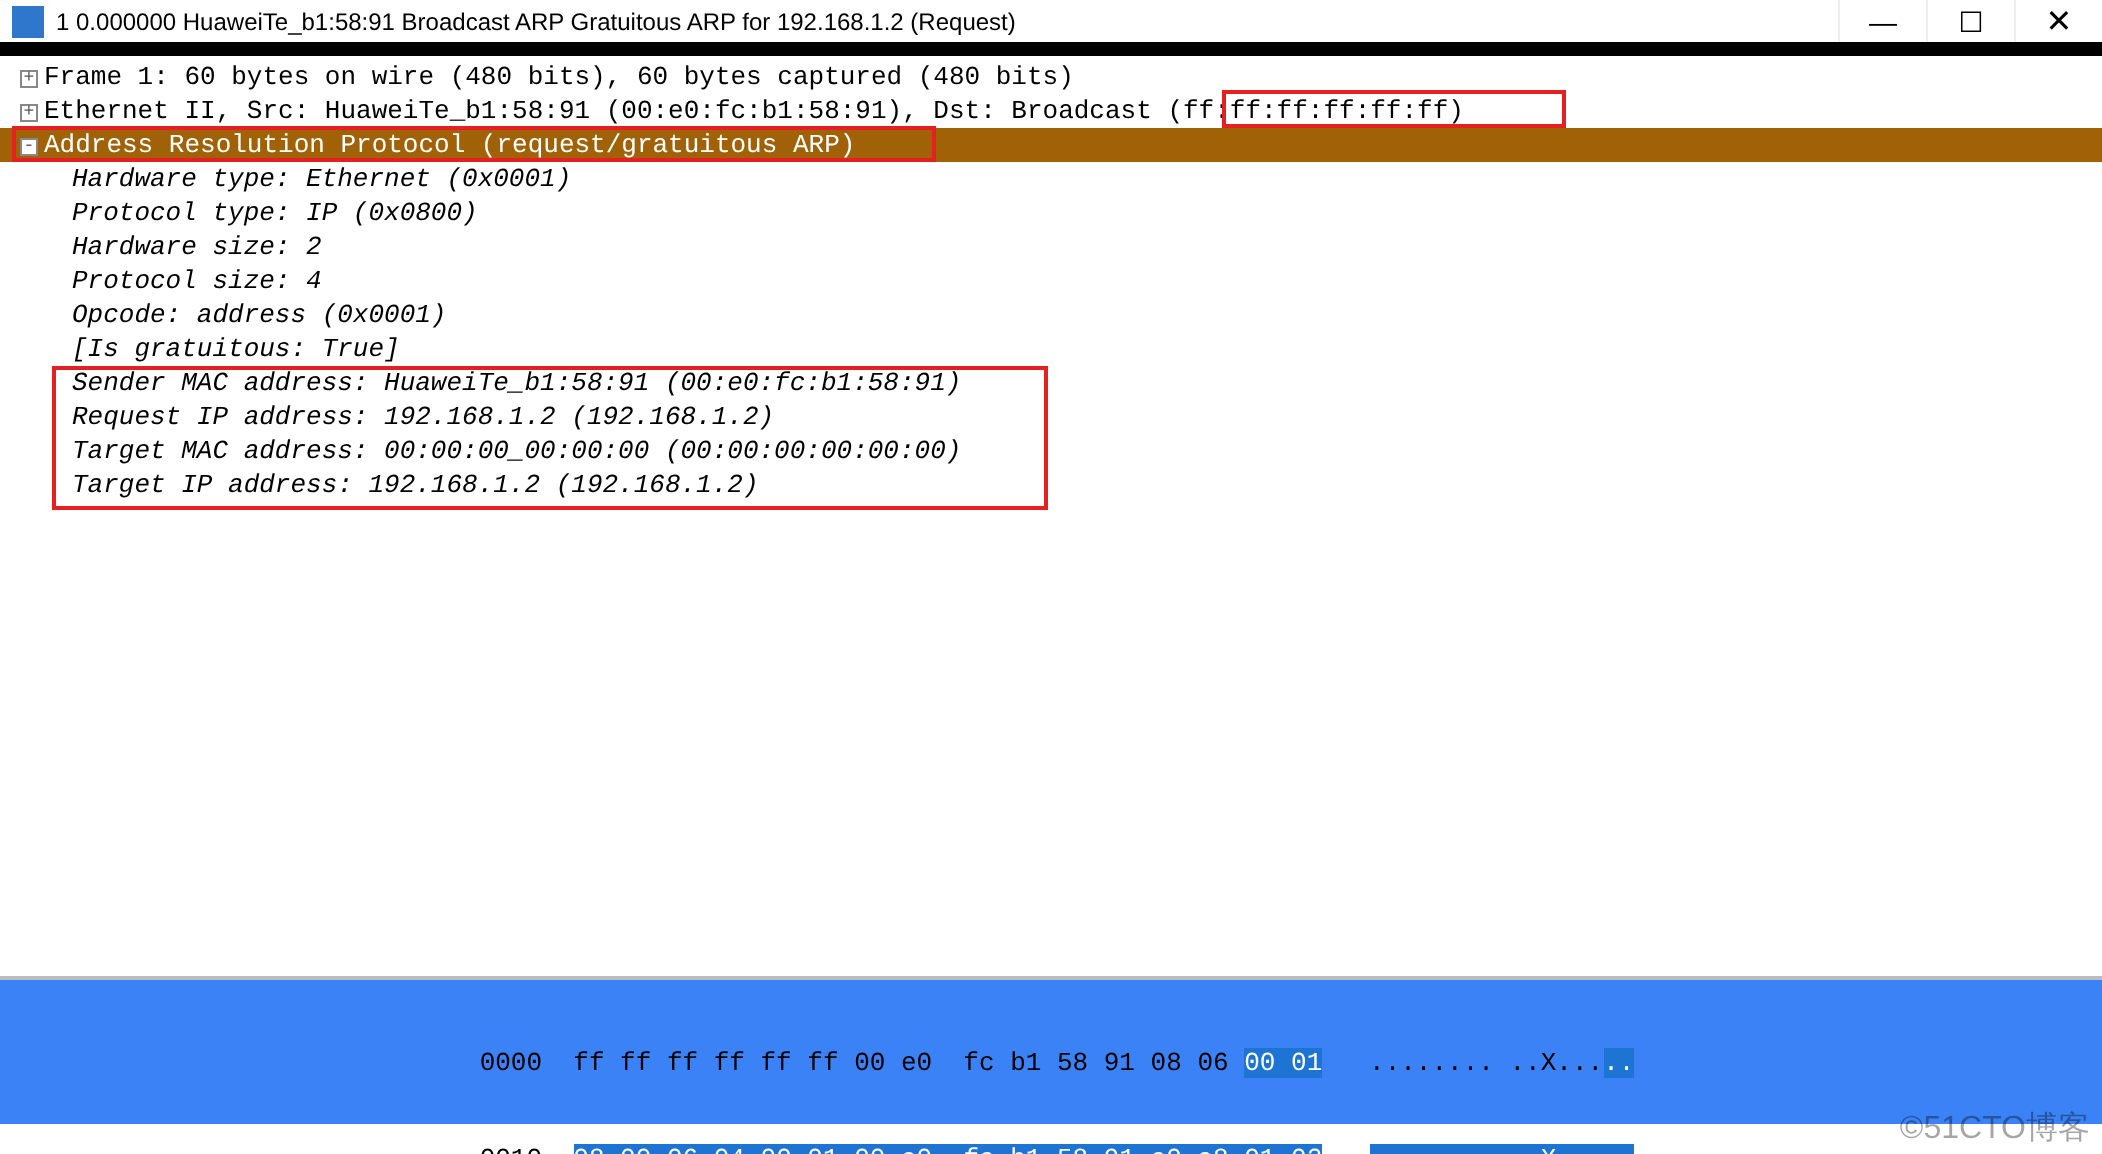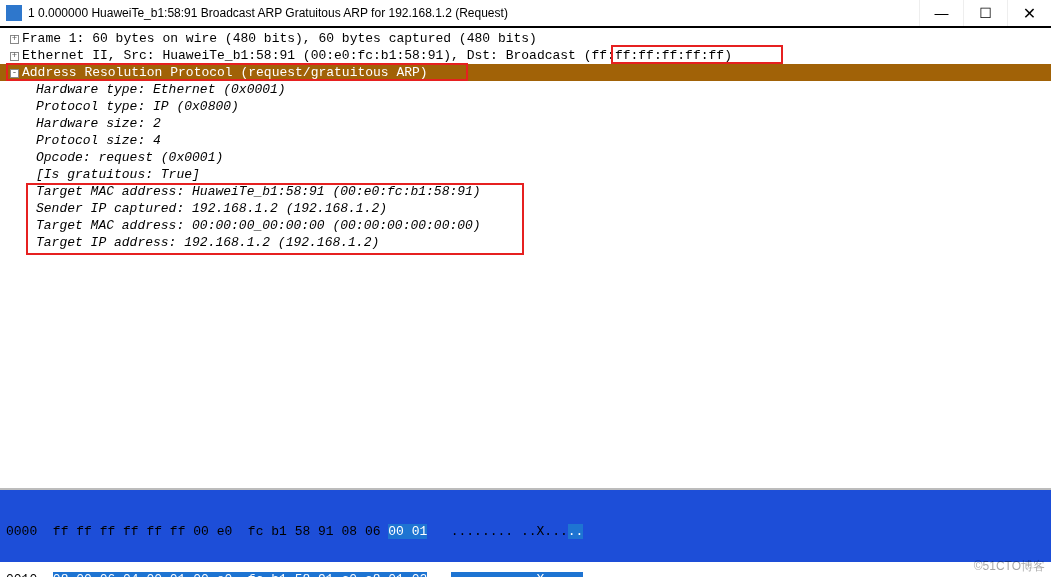--- a/index.html
+++ b/index.html
@@ -1,35 +1,35 @@
 <!DOCTYPE html>
 <html><head>
 <meta charset="utf-8">
 <style>
   * { margin: 0; padding: 0; box-sizing: border-box; }
   html, body { width: 1051px; height: 577px; font-family: "Courier New", monospace; font-size: 13px; background: #fff; color: #000; overflow: hidden; }
-  .titlebar { height: 28px; background: #fff; border-bottom: 2px solid #000000; display: flex; align-items: center; padding-left: 6px; font-family: "Segoe UI", Arial, sans-serif; font-size: 12px; color: #000; }
+  .titlebar { height: 28px; background: #fff; border-bottom: 7px solid #000000; display: flex; align-items: center; padding-left: 6px; font-family: "Segoe UI", Arial, sans-serif; font-size: 12px; color: #000; }
   .titlebar .app-icon { width: 16px; height: 16px; background: #2e77cc; margin-right: 6px; display:inline-block; }
   .titlebar .title-text { flex: 1; }
   .winbtns { display: flex; height: 100%; }
   .winbtn { width: 44px; display: flex; align-items: center; justify-content: center; font-family: Arial, sans-serif; font-size: 14px; border-left: 1px solid #eee; cursor: pointer; }
   .winbtn.close { font-size: 16px; }
   .details { background: #fff; padding: 2px 0 0 0; height: 460px; overflow: auto; line-height: 17px; }
   .row { white-space: pre; position: relative; }
   .toggle { display: inline-block; width: 9px; height: 9px; border: 1px solid #888; text-align: center; line-height: 7px; font-size: 9px; margin: 0 3px 0 2px; vertical-align: 1px; color: #555; background:#fff; cursor:pointer;}
   .indent0 { padding-left: 8px; }
   .indent1 { padding-left: 36px; font-style: italic; }
   .selected { background: #a16207; color: #fff; }
   .redbox1 { position: absolute; border: 2px solid #e62020; pointer-events: none; }
   .container { position: relative; }
   .sep { height: 2px; background: #d9d9d9; border-top:1px solid #bcbcbc; border-bottom:1px solid #bcbcbc; }
-  .hexpane { background: #1d4ed8; padding: 2px 0 0 0; line-height: 16px; white-space: pre; height: 72px; }
+  .hexpane { background: #3b82f6; padding: 2px 0 0 0; line-height: 16px; white-space: pre; height: 72px; text-align: center; }
   .hexrow { padding-left: 6px; }
   .hsel { background: #1e74d2; color: #fff; }
-  .watermark { position: absolute; right: 6px; bottom: 2px; font-family: Arial, sans-serif; font-size: 12px; color: rgba(0,0,0,0.35); }
+  .watermark { position: absolute; right: 6px; bottom: 2px; font-family: Arial, sans-serif; font-size: 16px; color: rgba(0,0,0,0.35); }
 </style>
 </head>
 <body>
 
 <div class="titlebar">
   <span class="app-icon"></span>
   <span class="title-text">1 0.000000 HuaweiTe_b1:58:91 Broadcast ARP Gratuitous ARP for 192.168.1.2 (Request)</span>
   <div class="winbtns">
     <div class="winbtn">—</div>
     <div class="winbtn">☐</div>
@@ -39,24 +39,24 @@
 
 <div class="container">
   <div class="details">
     <div class="row indent0"><span class="toggle">+</span><span>Frame 1: 60 bytes on wire (480 bits), 60 bytes captured (480 bits)</span></div>
     <div class="row indent0"><span class="toggle">+</span><span>Ethernet II, Src: HuaweiTe_b1:58:91 (00:e0:fc:b1:58:91), Dst: Broadcast</span> <span>(ff:ff:ff:ff:ff:ff)</span></div>
     <div class="row indent0 selected"><span class="toggle">-</span><span>Address Resolution Protocol (request/gratuitous ARP)</span></div>
     <div class="row indent1"><span>Hardware type: Ethernet (0x0001)</span></div>
     <div class="row indent1"><span>Protocol type: IP (0x0800)</span></div>
     <div class="row indent1"><span>Hardware size: 2</span></div>
     <div class="row indent1"><span>Protocol size: 4</span></div>
-    <div class="row indent1"><span>Opcode: request (0x0001)</span></div>
+    <div class="row indent1"><span>Opcode: address (0x0001)</span></div>
     <div class="row indent1"><span>[Is gratuitous: True]</span></div>
-    <div class="row indent1"><span>Target MAC address: HuaweiTe_b1:58:91 (00:e0:fc:b1:58:91)</span></div>
-    <div class="row indent1"><span>Sender IP captured: 192.168.1.2 (192.168.1.2)</span></div>
+    <div class="row indent1"><span>Sender MAC address: HuaweiTe_b1:58:91 (00:e0:fc:b1:58:91)</span></div>
+    <div class="row indent1"><span>Request IP address: 192.168.1.2 (192.168.1.2)</span></div>
     <div class="row indent1"><span>Target MAC address: 00:00:00_00:00:00 (00:00:00:00:00:00)</span></div>
     <div class="row indent1"><span>Target IP address: 192.168.1.2 (192.168.1.2)</span></div>
   </div>
 
   <div class="redbox1" style="left:611px; top:17px; width:172px; height:19px;"></div>
   <div class="redbox1" style="left:6px;   top:35px; width:462px; height:18px;"></div>
   <div class="redbox1" style="left:26px;  top:155px; width:498px; height:72px;"></div>
 </div>
 
 <div class="sep"></div>

